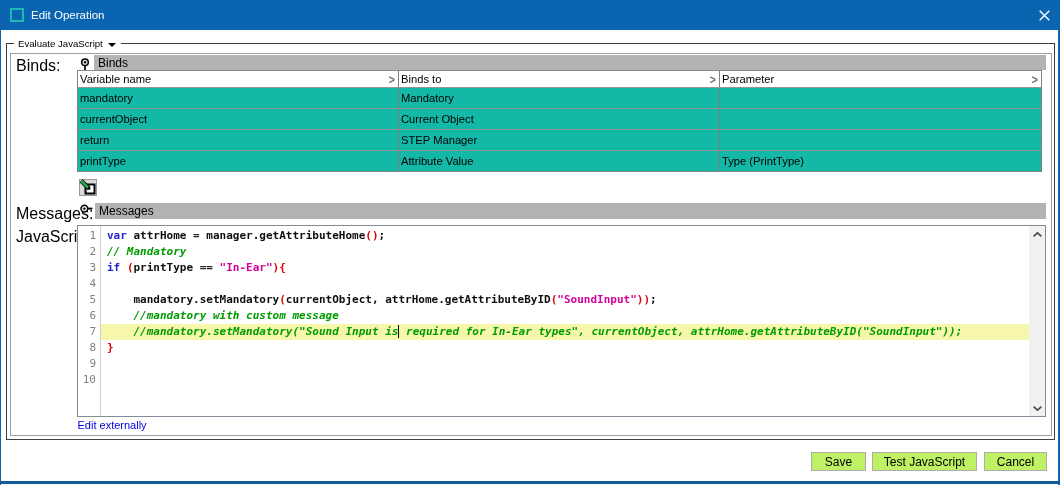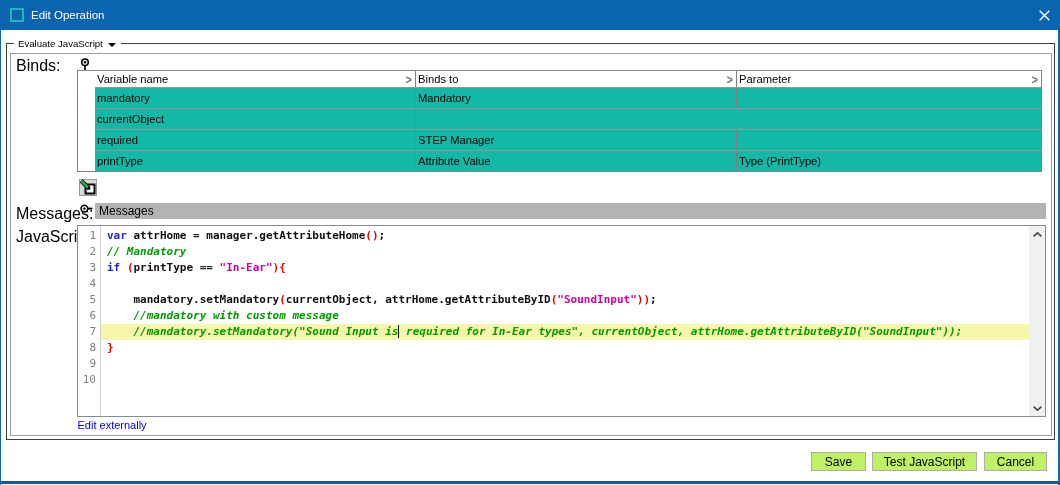--- a/index.html
+++ b/index.html
@@ -28,21 +28,21 @@
   #label-binds{top:59px;}
   #label-messages{top:206.5px;}
   #label-javascript{top:230px;}
   
   .bar{position:absolute;background:#b3b3b3;font-size:12px;color:#000;display:flex;align-items:center;padding-left:4px;}
   #binds-bar{left:94px;top:55px;width:952px;height:15px;}
   #messages-bar{left:95px;top:203px;width:951px;height:16px;}
   #binds-icon{position:absolute;left:79.5px;top:57.5px;width:10px;height:13px;}
   #messages-icon{position:absolute;left:80px;top:204px;width:12.5px;height:9.5px;}
   
-  #binds-table{position:absolute;left:77px;top:70px;width:965px;border:1px solid #808080;border-top:1px solid #8b8b8b;background:#fff;padding-left:17px;}
+  #binds-table{position:absolute;left:77px;top:70px;width:965px;border:1px solid #808080;border-top:1px solid #8b8b8b;background:#fff;}
   .trow{display:flex;width:100%;}
   .trow .c1{width:320px;}
   .trow .c2{width:321px;}
   .trow .c3{flex:1;}
   .tcell{padding:0 2px;display:flex;align-items:center;font-size:11.2px;color:#000;overflow:hidden;white-space:nowrap;}
   .tcell + .tcell{border-left:1px solid #7f7f7f;}
   #thead{height:16px;background:#fff;}
   #thead .tcell{justify-content:space-between;}
   .sort-chevron{color:#6e6e6e;font-size:10.5px;font-weight:bold;transform:scaleY(1.25);padding-right:1px;}
   .drow{height:21px;background:#14b8a6;border-top:1px solid #949494;}
@@ -105,20 +105,23 @@
 
   <div class="side-label" id="label-binds">Binds:</div>
   <div class="side-label" id="label-messages">Messages:</div>
   <div class="side-label" id="label-javascript">JavaScript:</div>
 
   <svg id="binds-icon" viewBox="0 0 10 13">
     <circle cx="5" cy="4.2" r="3.3" fill="#dce9f5" stroke="#000" stroke-width="1.5"></circle>
     <circle cx="5" cy="4.2" r="1.2" fill="#000"></circle>
     <line x1="5" y1="7.9" x2="5" y2="12.6" stroke="#000" stroke-width="1.7"></line>
   </svg>
+  <div class="bar" id="binds-bar">
+    <span>Binds</span>
+  </div>
 
   <div id="binds-table">
     <div class="trow" id="thead">
         <div class="tcell c1">
           <span>Variable name</span>
           <span class="sort-chevron">&gt;</span>
         </div>
         <div class="tcell c2">
           <span>Binds to</span>
           <span class="sort-chevron">&gt;</span>
@@ -128,24 +131,25 @@
           <span class="sort-chevron">&gt;</span>
         </div>
       </div>
   <div class="trow drow">
         <div class="tcell c1">mandatory</div>
         <div class="tcell c2">Mandatory</div>
         <div class="tcell c3"></div>
       </div>
       <div class="trow drow">
         <div class="tcell c1">currentObject</div>
+        <div class="tcell c2">Current Object</div>
         <div class="tcell c3"></div>
       </div>
       <div class="trow drow">
-        <div class="tcell c1">required</div>
+        <div class="tcell c1">return</div>
         <div class="tcell c2">STEP Manager</div>
         <div class="tcell c3"></div>
       </div>
       <div class="trow drow">
         <div class="tcell c1">printType</div>
         <div class="tcell c2">Attribute Value</div>
         <div class="tcell c3">Type (PrintType)</div>
       </div>
     </div>
 

